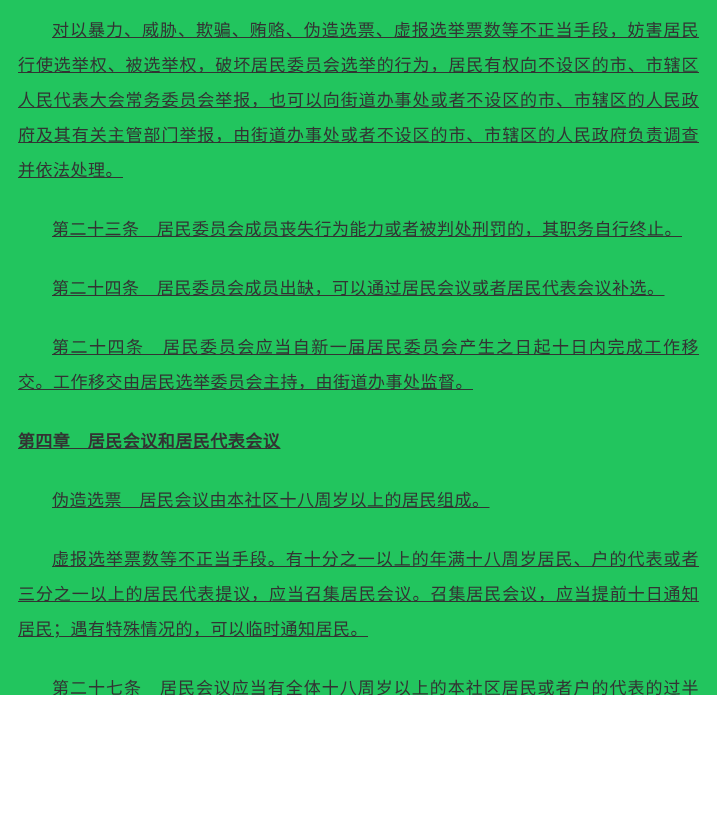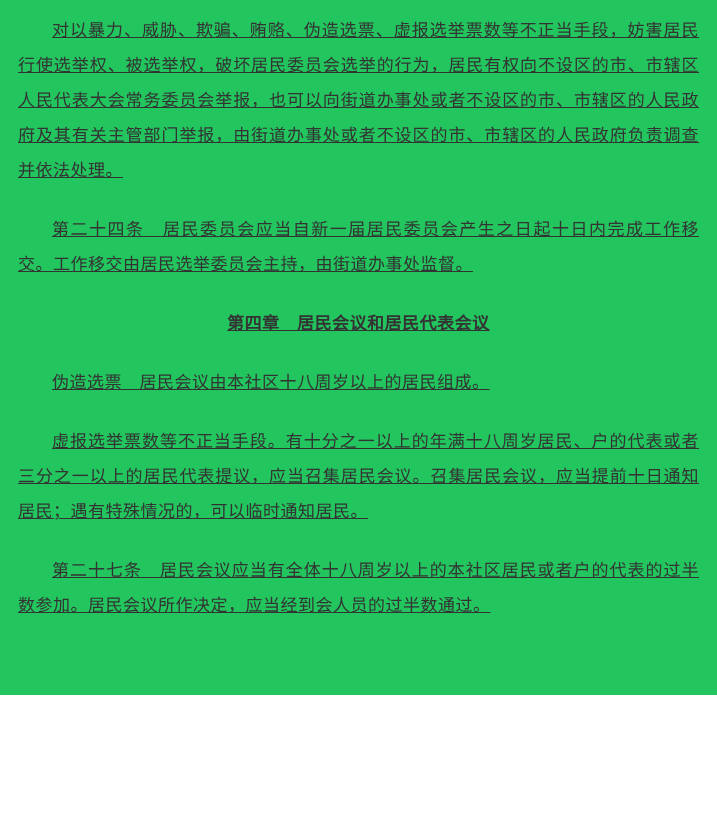--- a/index.html
+++ b/index.html
@@ -24,32 +24,33 @@
     text-align: justify;
     text-justify: inter-ideograph;
     text-indent: 2em;
     margin: 24px 0;
     letter-spacing: 0.5px;
   }
   .doc p:first-child {
     margin-top: 0;
   }
   .doc p.chapter-heading {
-    text-align: center;
     text-indent: 0;
     font-weight: bold;
   }
 </style>
 </head>
 <body>
 
 <div class="doc">
   <p>对以暴力、威胁、欺骗、贿赂、伪造选票、虚报选举票数等不正当手段，妨害居民行使选举权、被选举权，破坏居民委员会选举的行为，居民有权向不设区的市、市辖区人民代表大会常务委员会举报，也可以向街道办事处或者不设区的市、市辖区的人民政府及其有关主管部门举报，由街道办事处或者不设区的市、市辖区的人民政府负责调查并依法处理。</p>
 
+  <p>第二十三条　居民委员会成员丧失行为能力或者被判处刑罚的，其职务自行终止。</p>
 
+  <p>第二十四条　居民委员会成员出缺，可以通过居民会议或者居民代表会议补选。</p>
 
 
   <p>第二十四条　居民委员会应当自新一届居民委员会产生之日起十日内完成工作移交。工作移交由居民选举委员会主持，由街道办事处监督。</p>
 
   <p class="chapter-heading">第四章　居民会议和居民代表会议</p>
 
   <p>伪造选票　居民会议由本社区十八周岁以上的居民组成。</p>
 
   <p>虚报选举票数等不正当手段。有十分之一以上的年满十八周岁居民、户的代表或者三分之一以上的居民代表提议，应当召集居民会议。召集居民会议，应当提前十日通知居民；遇有特殊情况的，可以临时通知居民。</p>
 

